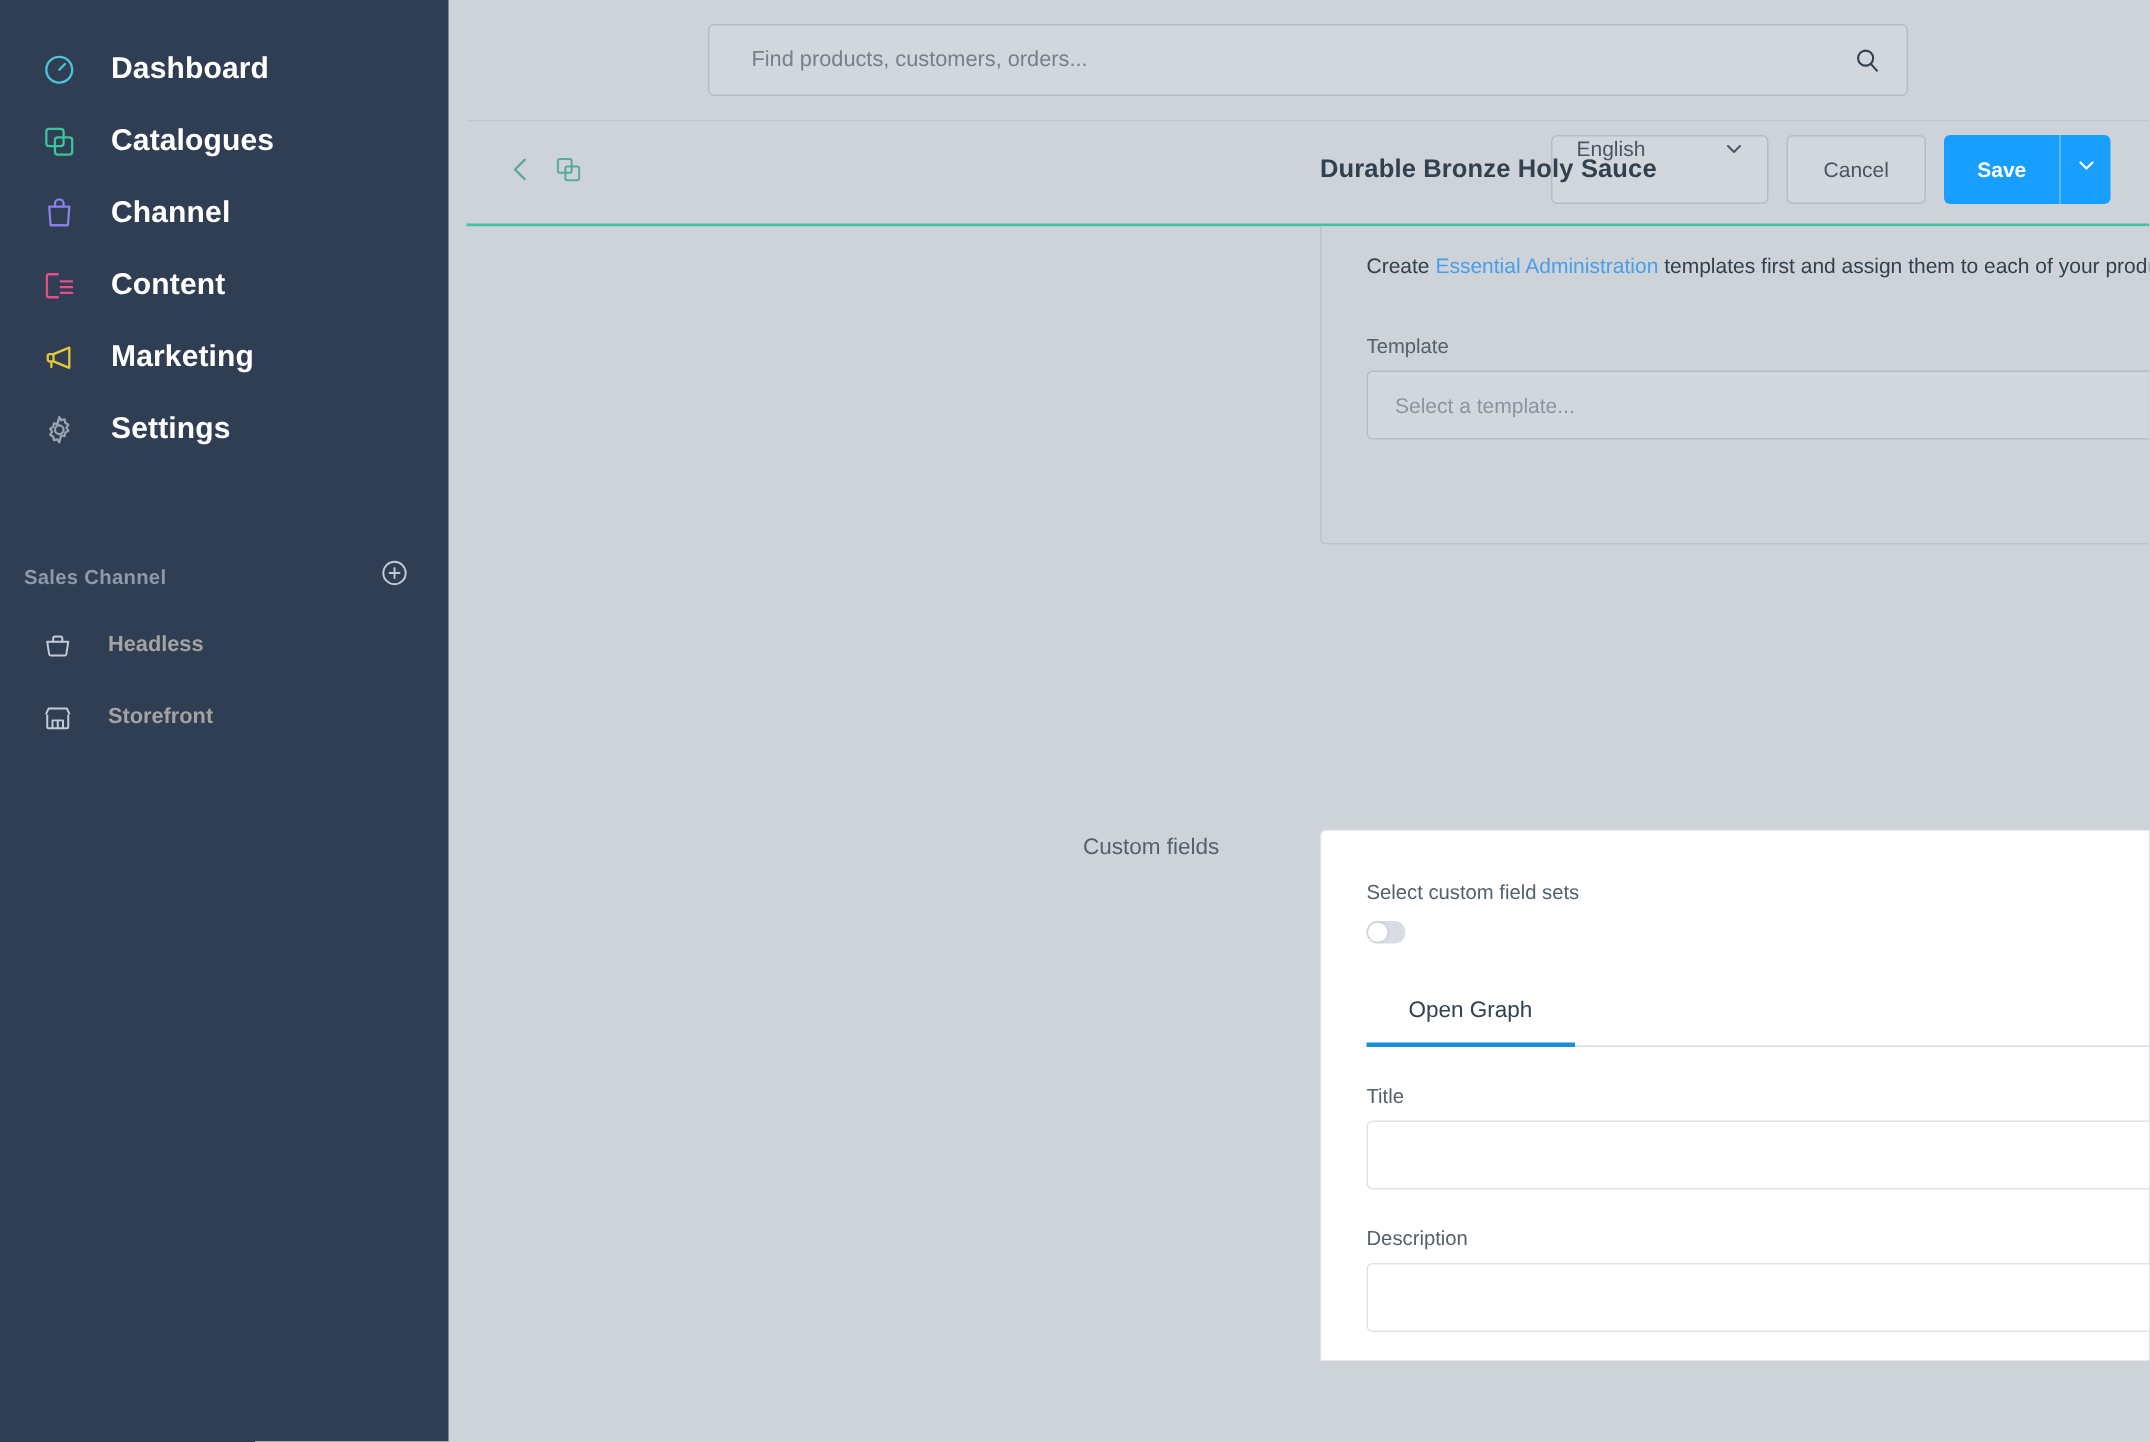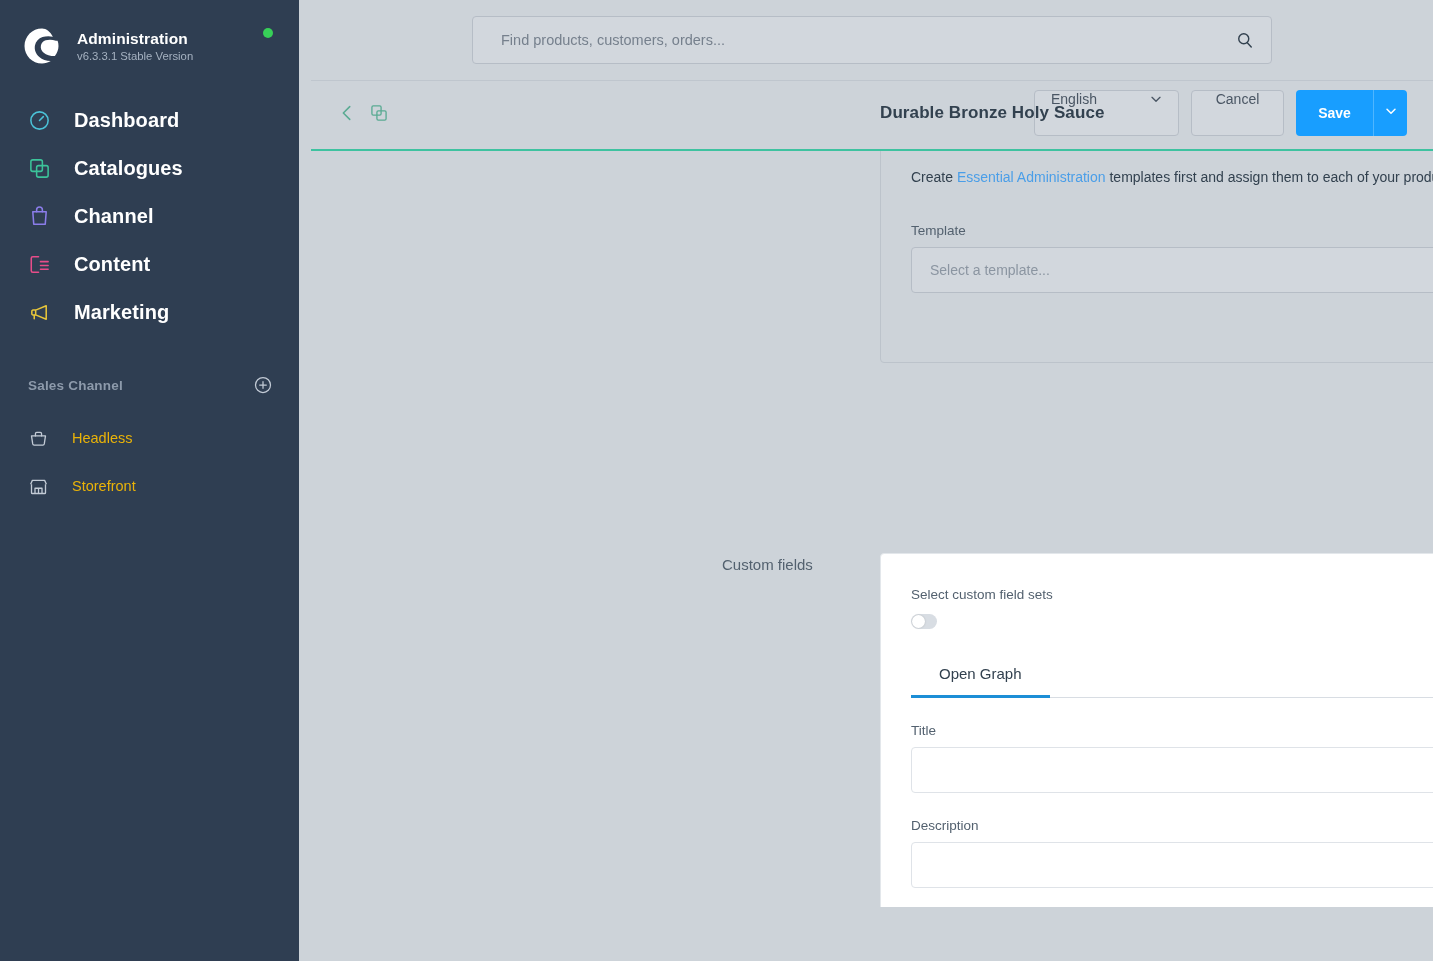--- a/index.html
+++ b/index.html
@@ -49,39 +49,39 @@
   .nav-icon {
     width: 26px; height: 26px; flex: 0 0 26px;
     margin-right: 22px;
     display: flex; align-items: center; justify-content: center;
   }
   .nav-label {
     color: #ffffff; font-size: 20px; font-weight: bold; letter-spacing: .1px;
   }
 
   .section-head {
-    display: flex; align-items: center; justify-content: space-between;
-    margin-top: 34px; padding: 0 26px 0 28px;
+    display: flex; align-items: flex-end; justify-content: space-between;
+    margin-top: 52px; padding: 0 26px 0 16px;
     height: 30px;
   }
   .section-title {
     color: #8d9aab; font-size: 13.5px; font-weight: bold; letter-spacing: .2px;
   }
   .plus-btn { width: 20px; height: 20px; cursor: pointer; }
 
   .channel-list { margin-top: 14px; }
   .channel-item {
     display: flex; align-items: center;
     height: 48px; padding-left: 26px; cursor: pointer;
   }
   .channel-icon {
     width: 24px; height: 24px; flex: 0 0 24px; margin-right: 22px;
     display: flex; align-items: center; justify-content: center;
   }
-  .channel-label { color: #eab308; font-size: 14.5px; font-weight: normal; }
+  .channel-label { color: #a3a3a3; font-size: 14.5px; font-weight: bold; }
 
   
   #main {
     flex: 1 1 auto; height: 907px;
     background: #cdd3d9;
     display: flex; flex-direction: column;
     position: relative;
     margin-left: 12px;
   }
 
@@ -140,21 +140,21 @@
     display: flex; justify-content: space-between;
     padding: 0 14px 0 16px;
     cursor: pointer;
   }
   .lang-label { font-size: 14px; color: #4a5664; }
   .btn-cancel {
     height: 46px; min-width: 93px;
     background: #d2d7dd;
     border: 1px solid #b6bdc6;
     border-radius: 4px;
-    display: flex; justify-content: center;
+    display: flex; align-items: center; justify-content: center;
     font-size: 14px; color: #4a5664; cursor: pointer;
     padding: 0 18px;
   }
   .save-group { display: flex; height: 46px; }
   .btn-save {
     background: #189eff; border: none; border-radius: 4px 0 0 4px;
     min-width: 77px; padding: 0 16px;
     display: flex; align-items: center; justify-content: center;
     color: #ffffff; font-size: 14px; font-weight: bold; cursor: pointer;
   }
@@ -276,33 +276,20 @@
     background-position: 0 0, 8px 8px;
   }
 </style>
 </head>
 <body>
 
 <div id="app">
 
   <aside id="sidebar">
 
-    <div class="brand">
-      <span class="brand-logo">
-        <svg viewBox="0 0 40 40" width="40" height="40">
-          <path fill="#ffffff" d="M20 2.5C10.3 2.5 2.5 10.3 2.5 20S10.3 37.5 20 37.5c3.2 0 6.2-.9 8.8-2.4-4.6-.2-8.6-1.6-11.5-4.1-3.6-3.1-5.2-7.5-4.3-11.7.8-3.9 3.6-6.9 7.5-8.2 3.2-1.1 7-1.2 10.4-.4C28.3 5.8 24.4 2.5 20 2.5z"></path>
-          <path fill="#ffffff" d="M33.9 14.8c-3.3-1.3-7.3-1.4-10.2-.5-2.6.9-4.3 2.7-4.8 5.1-.5 2.6.5 5.3 2.8 7.3 2.6 2.2 6.5 3.4 11 3.4h.2c2.2-2.9 3.6-6.6 3.6-10.1 0-1.8-.3-3.6-.9-5.2h-1.7z"></path>
-        </svg>
-      </span>
-      <span class="brand-text">
-        <span class="brand-title">Administration</span>
-        <span class="brand-version">v6.3.3.1 Stable Version</span>
-      </span>
-      <span class="status-dot"></span>
-    </div>
 
     <nav class="nav">
 
       <div class="nav-item">
         <span class="nav-icon">
           <svg viewBox="0 0 24 24" width="23" height="23" fill="none" stroke="#4bc3d8" stroke-width="1.6">
             <circle cx="12" cy="12" r="9"></circle>
               <path d="M12 12l4-4" stroke-linecap="round"></path>
           </svg>
         </span>
@@ -344,20 +331,29 @@
         <span class="nav-icon">
           <svg viewBox="0 0 24 24" width="23" height="23" fill="none" stroke="#e8c63a" stroke-width="1.6">
             <path d="M19 5v14l-11-4.5V9.5L19 5z" stroke-linejoin="round"></path>
             <path d="M8 9.5H5.2A1.2 1.2 0 004 10.7v2.6a1.2 1.2 0 001.2 1.2H8" stroke-linejoin="round"></path>
             <path d="M6.5 15v3.5" stroke-linecap="round"></path>
           </svg>
         </span>
         <span class="nav-label">Marketing</span>
       </div>
 
+      <div class="nav-item">
+        <span class="nav-icon">
+          <svg viewBox="0 0 24 24" width="23" height="23" fill="none" stroke="#98a2b0" stroke-width="1.6">
+            <circle cx="12" cy="12" r="3"></circle>
+            <path d="M12 3.2l1.3 2.1 2.4-.5.5 2.4 2.1 1.3-1.3 2.1 1.3 2.1-2.1 1.3-.5 2.4-2.4-.5L12 20.8l-1.3-2.1-2.4.5-.5-2.4-2.1-1.3 1.3-2.1-1.3-2.1 2.1-1.3.5-2.4 2.4.5L12 3.2z" stroke-linejoin="round"></path>
+          </svg>
+        </span>
+        <span class="nav-label">Settings</span>
+      </div>
 
     </nav>
 
     <div class="section-head">
       <span class="section-title">Sales Channel</span>
       <span class="plus-btn">
         <svg viewBox="0 0 24 24" width="20" height="20" fill="none" stroke="#c3cbd6" stroke-width="1.5">
           <circle cx="12" cy="12" r="9"></circle>
             <path d="M12 8v8M8 12h8" stroke-linecap="round"></path>
         </svg>

